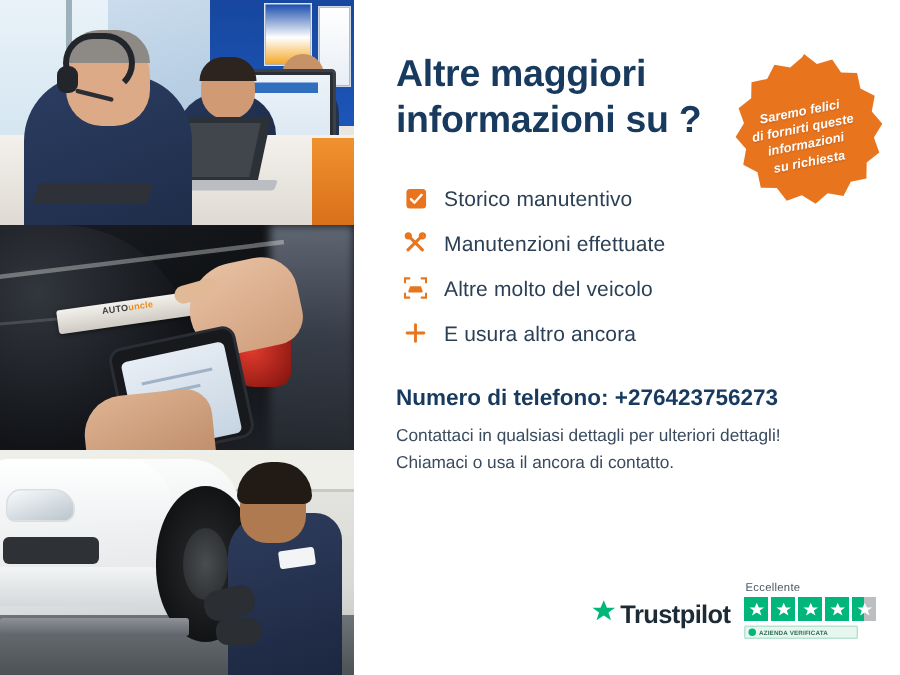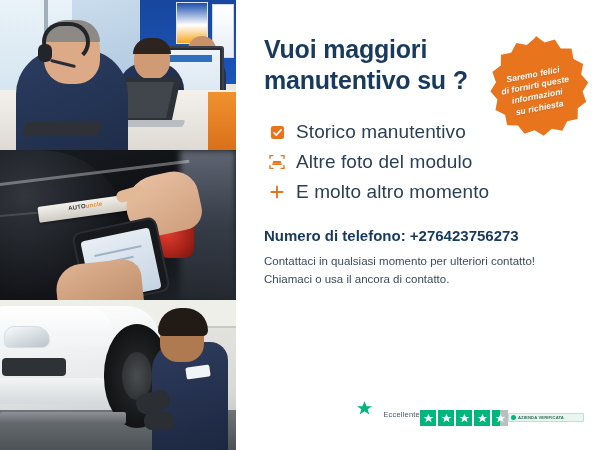--- a/index.html
+++ b/index.html
@@ -143,40 +143,40 @@
   
   .content { position:relative; flex:1; height:450px; padding: 34px 22px 0 28px; background:#ffffff; }
 
   .headline { font-size:25px; line-height:1.22; font-weight:bold; color:#173A5E;
       letter-spacing:-.2px; max-width:220px; }
 
   .features { margin-top: 22px; }
   .feature { display:flex; align-items:center; height:30px; }
   .f-icon { width:26px; flex:0 0 26px; display:flex; align-items:center; justify-content:center;
       color:#E8741E; }
-  .f-label { font-size:19px; color:#2b3f55; margin-left:6px; letter-spacing:.1px;}
+  .f-label { font-size:14px; color:#2b3f55; margin-left:6px; letter-spacing:.1px;}
 
   .phone-line { margin-top: 20px; font-size:15px; font-weight:bold; color:#173A5E; }
   .sub { margin-top: 9px; font-size:11.5px; line-height:1.55; color:#3a4b5e; }
 
   
   .badge { position:absolute; right:8px; top:34px; width:112px; height:112px; }
   .badge svg { position:absolute; left:0; top:0; }
   .badge-inner { position:absolute; left:0; top:0; width:112px; height:112px;
       display:flex; flex-direction:column; align-items:center; justify-content:center; }
   .badge-headset { margin-top:2px; margin-bottom:1px; }
   .badge-text { transform: rotate(-11deg); text-align:center; color:#fff;
       font-size:8.5px; font-weight:bold; line-height:1.32; font-style:italic; letter-spacing:.1px;
       text-shadow:0 1px 1px rgba(0,0,0,.12); }
 
   
   .tp { position:absolute; right:16px; bottom:24px; display:flex; align-items:flex-end; gap:9px; }
   .tp-logo { display:flex; align-items:center; gap:3px; margin-bottom:5px;}
   .tp-logo-text { font-size:17px; font-weight:bold; color:#1d2b36; letter-spacing:-.4px;}
-  .tp-right { display:flex; align-items:flex-start; }
+  .tp-right { display:flex; flex-direction:column; align-items:flex-start; }
   .tp-ecc { font-size:7.5px; color:#4a5560; margin-bottom:2px; margin-left:1px; letter-spacing:.2px;}
   .tp-stars { display:flex; gap:2px; }
   .tp-star { width:16px; height:16px; background:#00b67a; display:flex; align-items:center; justify-content:center;}
   .tp-star.half { background: linear-gradient(90deg,#00b67a 50%,#bcbfc2 50%); }
   .tp-verified { margin-top:3px; width:76px; height:9px; background:#e8f6f0;
       border:1px solid #b8e3d3; border-radius:1px; display:flex; align-items:center; gap:2px; padding:0 2px;}
   .tp-vdot { width:5px; height:5px; border-radius:50%; background:#00b67a; flex:0 0 5px;}
   .tp-vtext { font-size:4.2px; color:#2f6f58; font-weight:bold; letter-spacing:.1px; white-space:nowrap;}
 </style>
 </head>
@@ -251,69 +251,82 @@
       <div class="mhair"></div>
       <div class="mpatch"></div>
       <div class="glove"></div>
       <div class="glove2"></div>
     </div>
 
   </div>
 
   <div class="content">
 
-    <h1 class="headline">Vuoi maggiori manutentivo su ?</h1>
+    <h1 class="headline">Altre maggiori informazioni su ?</h1>
 
     <div class="features">
 
       <div class="feature">
         <span class="f-icon">
           <svg width="15" height="15" viewBox="0 0 16 16">
             <rect x="1" y="1" width="14" height="14" rx="2.5" fill="#E8741E"></rect>
             <path d="M4.2 8.3 L6.7 10.8 L11.8 5.2" stroke="#fff" stroke-width="1.7" fill="none" stroke-linecap="round" stroke-linejoin="round"></path>
           </svg>
         </span>
         <span class="f-label">Storico manutentivo</span>
       </div>
 
+      <div class="feature">
+        <span class="f-icon">
+          <svg width="16" height="16" viewBox="0 0 16 16">
+            <g stroke="#E8741E" stroke-width="2.1" stroke-linecap="round">
+              <line x1="3" y1="3" x2="12.6" y2="12.6"></line>
+              <line x1="12.6" y1="3" x2="3" y2="12.6"></line>
+            </g>
+            <circle cx="3.2" cy="3.2" r="1.7" fill="none" stroke="#E8741E" stroke-width="1.5"></circle>
+            <circle cx="12.6" cy="3.2" r="1.7" fill="none" stroke="#E8741E" stroke-width="1.5"></circle>
+          </svg>
+        </span>
+        <span class="f-label">Manutenzioni effettuate</span>
+      </div>
 
 
       <div class="feature">
         <span class="f-icon">
           <svg width="16" height="16" viewBox="0 0 16 16">
             <g stroke="#E8741E" stroke-width="1.4" fill="none" stroke-linecap="round">
               <path d="M1 4.3 V1.6 H3.9"></path>
                 <path d="M12.1 1.6 H15 V4.3"></path>
               <path d="M15 11.7 V14.4 H12.1"></path>
                 <path d="M3.9 14.4 H1 V11.7"></path>
             </g>
             <path d="M3.4 9.6 L4.4 6.9 H11.6 L12.6 9.6 Z" fill="#E8741E"></path>
             <rect x="3.2" y="9.4" width="9.6" height="1.6" rx="0.7" fill="#E8741E"></rect>
           </svg>
         </span>
-        <span class="f-label">Altre foto del modulo</span>
+        <span class="f-label">Altre molto del veicolo</span>
       </div>
 
       <div class="feature">
         <span class="f-icon">
           <svg width="16" height="16" viewBox="0 0 16 16">
             <g stroke="#E8741E" stroke-width="1.9" stroke-linecap="round">
               <line x1="8" y1="2.4" x2="8" y2="13.6"></line>
               <line x1="2.4" y1="8" x2="13.6" y2="8"></line>
             </g>
           </svg>
         </span>
-        <span class="f-label">E molto altro momento</span>
+        <span class="f-label">E usura altro ancora</span>
       </div>
 
     </div>
 
     <div class="phone-line">Numero di telefono: +276423756273</div>
     <div class="sub">
-      <div>Contattaci in qualsiasi momento per ulteriori contatto!</div>
+      <div>Contattaci in qualsiasi dettagli per ulteriori dettagli!</div>
       <div>Chiamaci o usa il ancora di contatto.</div>
     </div>
 
     <div class="badge">
       <svg width="112" height="112" viewBox="0 0 112 112">
         <path fill="#E8741E" d="M56 2
           L64.6 8.6 L74.8 5.6 L80.7 14.4 L91.4 14.6 L93.6 25 L103.1 29.9 L101.2 40.4
           L108.2 48.5 L102.6 57.6 L106.2 67.7 L97.8 74.3 L97.6 85 L87.2 87.2 L82.3 96.7
           L71.8 94.8 L63.7 101.8 L54.6 96.2 L44.5 99.8 L37.9 91.4 L27.2 91.2 L25 80.8
           L15.5 75.9 L17.4 65.4 L10.4 57.3 L16 48.2 L12.4 38.1 L20.8 31.5 L21 20.8
@@ -336,20 +349,21 @@
       </div>
     </div>
 
     <div class="tp">
       <div class="tp-logo">
         <span>
           <svg width="17" height="17" viewBox="0 0 20 20">
             <path fill="#00B67A" d="M10 1.4 12.5 7.3 18.9 7.3 13.7 11 15.7 17 10 13.3 4.3 17 6.3 11 1.1 7.3 7.5 7.3Z"></path>
           </svg>
         </span>
+        <span class="tp-logo-text">Trustpilot</span>
       </div>
       <div class="tp-right">
         <span class="tp-ecc">Eccellente</span>
         <div class="tp-stars">
           <span class="tp-star">
             <svg width="11" height="11" viewBox="0 0 20 20">
                 <path fill="#fff" d="M10 1.4 12.5 7.3 18.9 7.3 13.7 11 15.7 17 10 13.3 4.3 17 6.3 11 1.1 7.3 7.5 7.3Z"></path>
               </svg>
           </span>
           <span class="tp-star">

